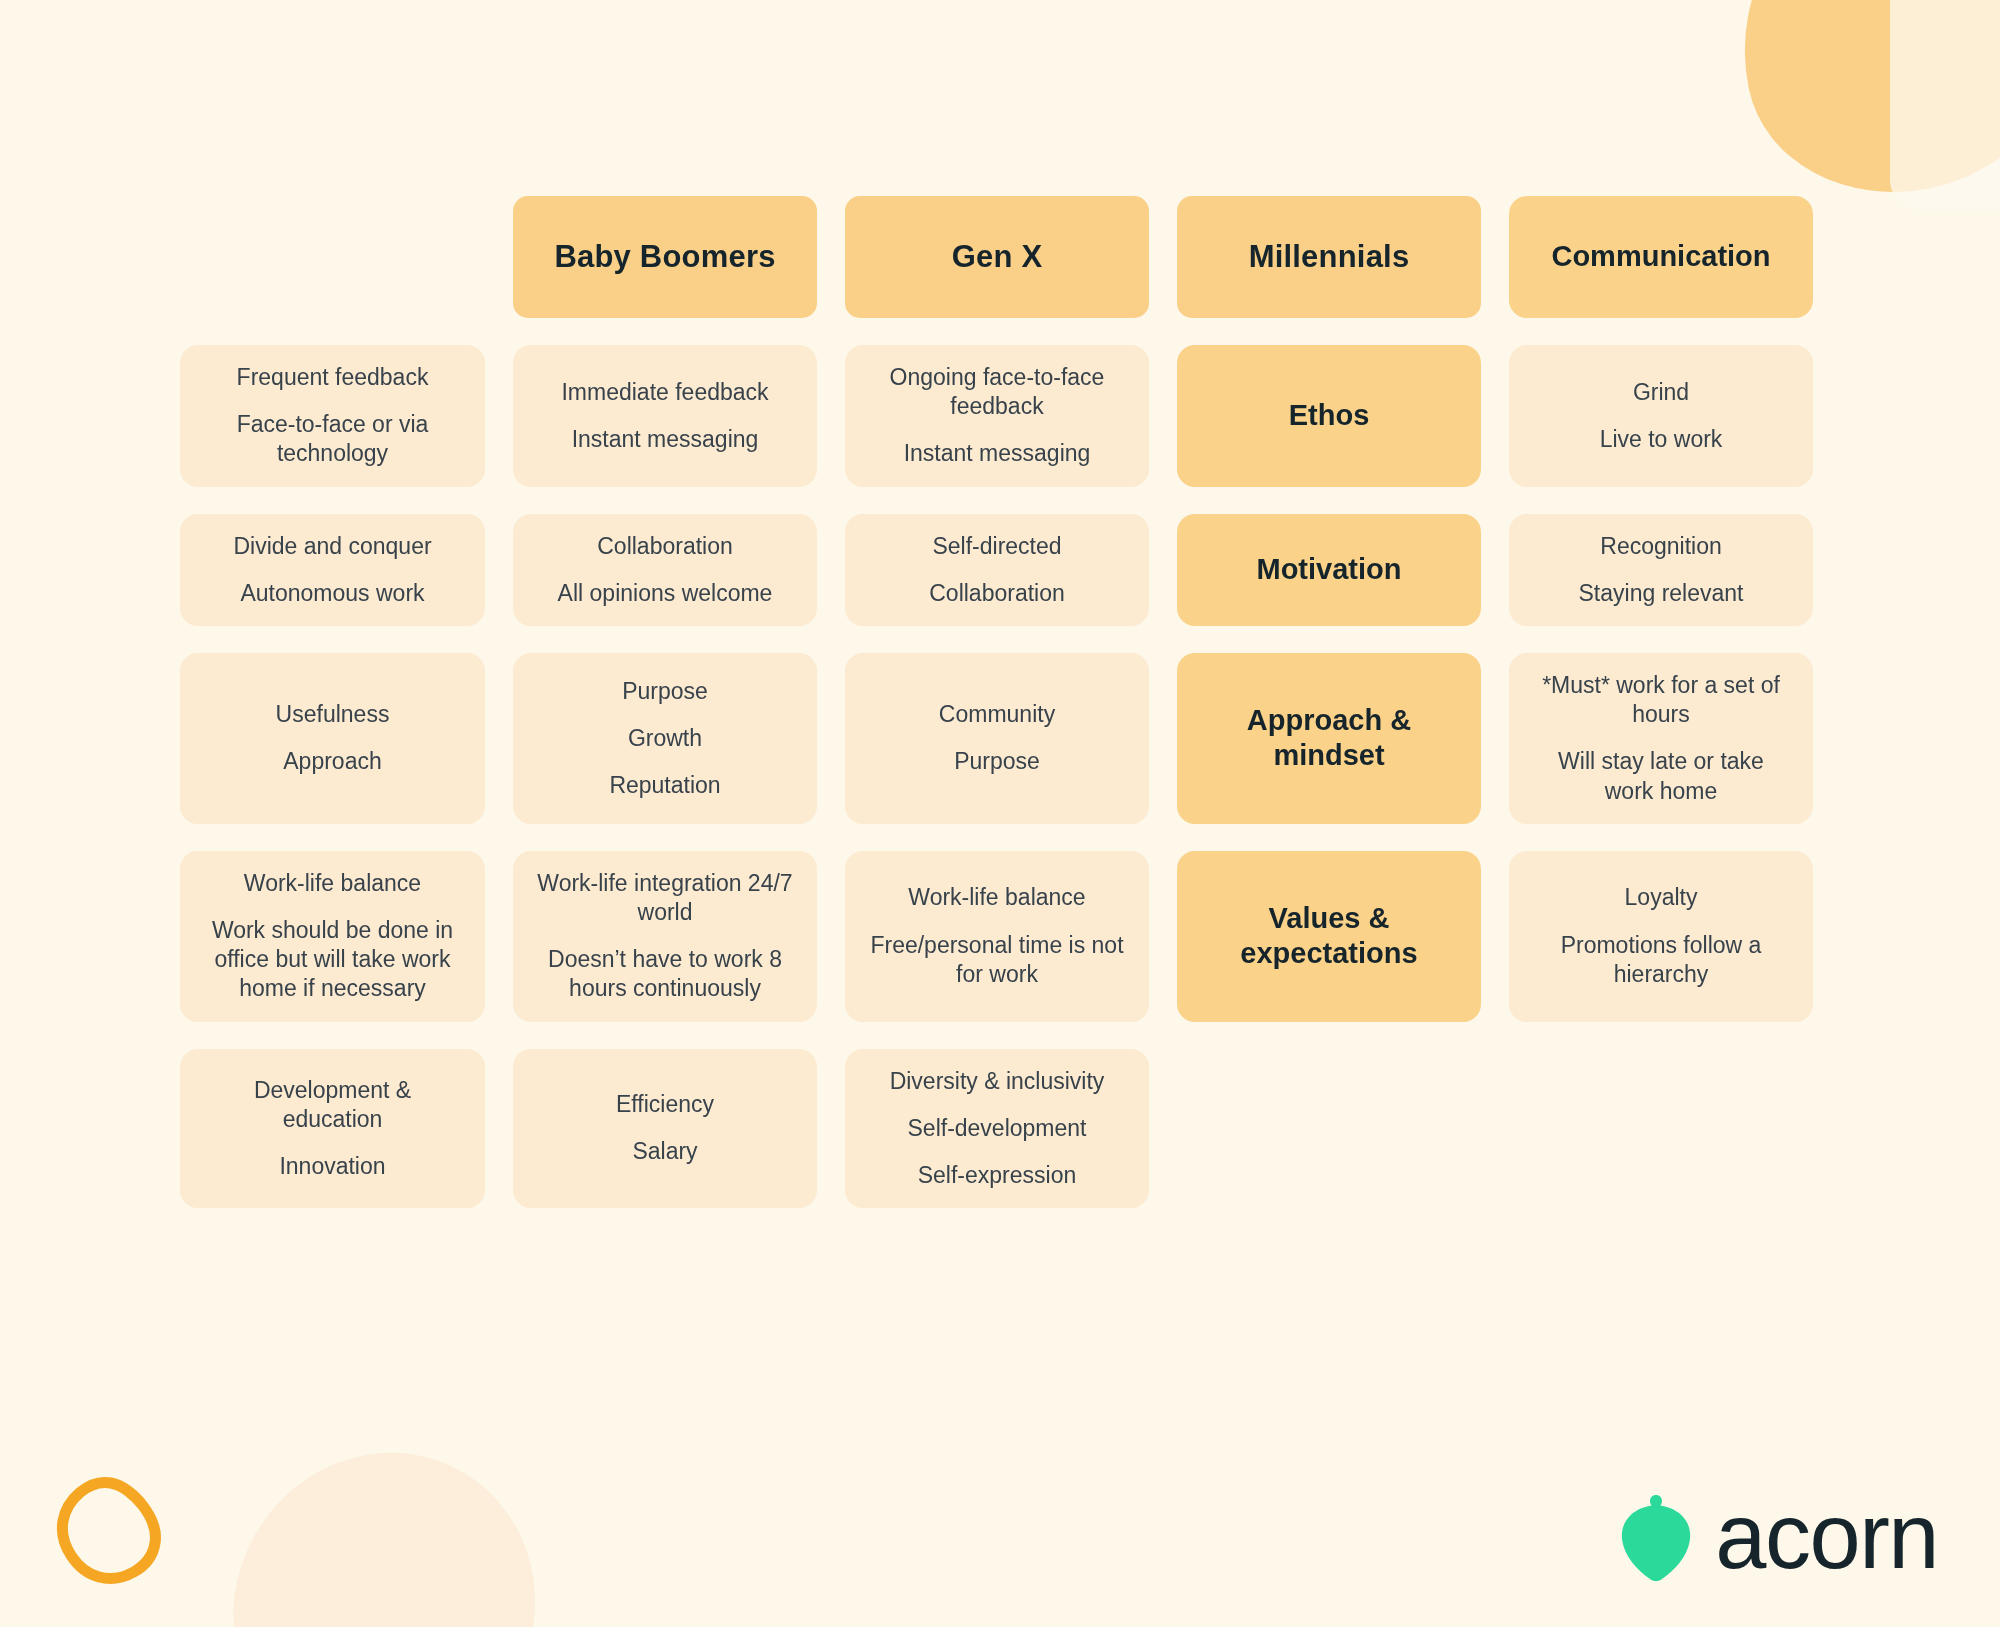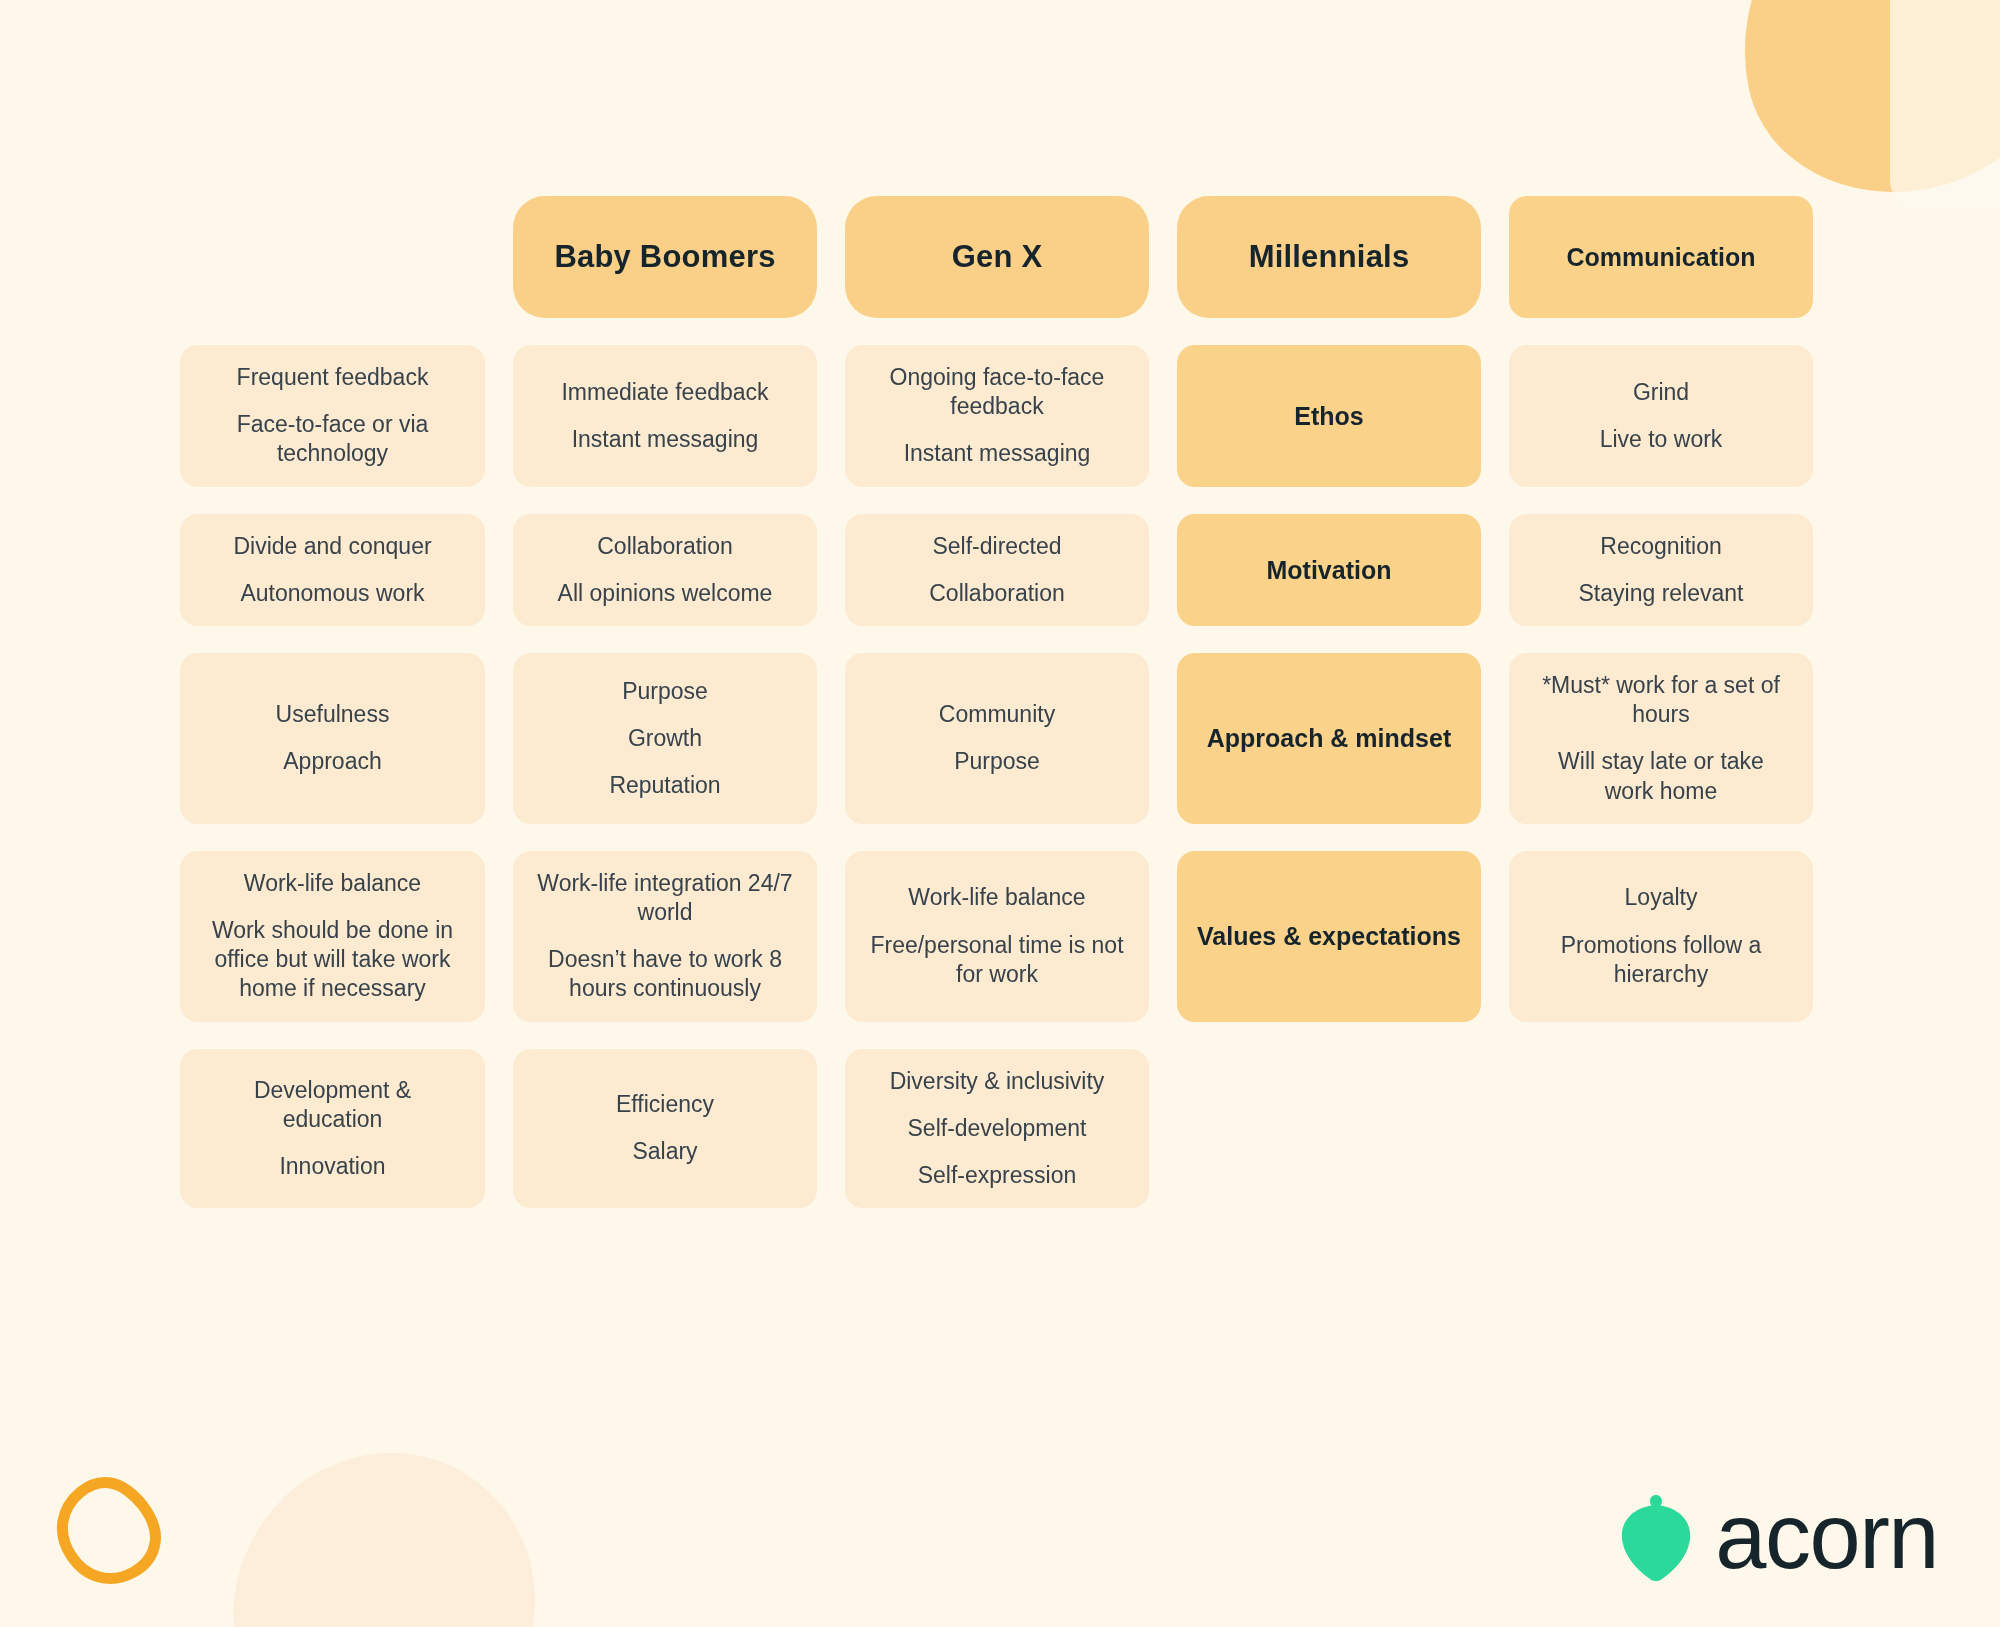--- a/index.html
+++ b/index.html
@@ -67,41 +67,41 @@
     grid-template-columns: 305px 304px 304px 304px 304px;
     grid-auto-rows: min-content;
     column-gap: 28px;
     row-gap: 27px;
   }
 
   .corner-spacer { }
 
   .col-header {
     background: #FAD089;
-    border-radius: 32px;
+    border-radius: 15px;
     height: 122px;
     display: flex;
     align-items: center;
     justify-content: center;
     font-weight: 700;
     font-size: 31px;
     letter-spacing: .2px;
     color: #16242B;
   }
 
   .row-header {
     background: #FBD289;
     border-radius: 18px;
     display: flex;
     align-items: center;
     justify-content: center;
     text-align: center;
     padding: 12px 18px;
     font-weight: 700;
-    font-size: 25px;
+    font-size: 29px;
     line-height: 1.22;
     color: #16242B;
   }
 
   .cell {
     background: #FCEAD1;
     border-radius: 18px;
     display: flex;
     flex-direction: column;
     align-items: center;

